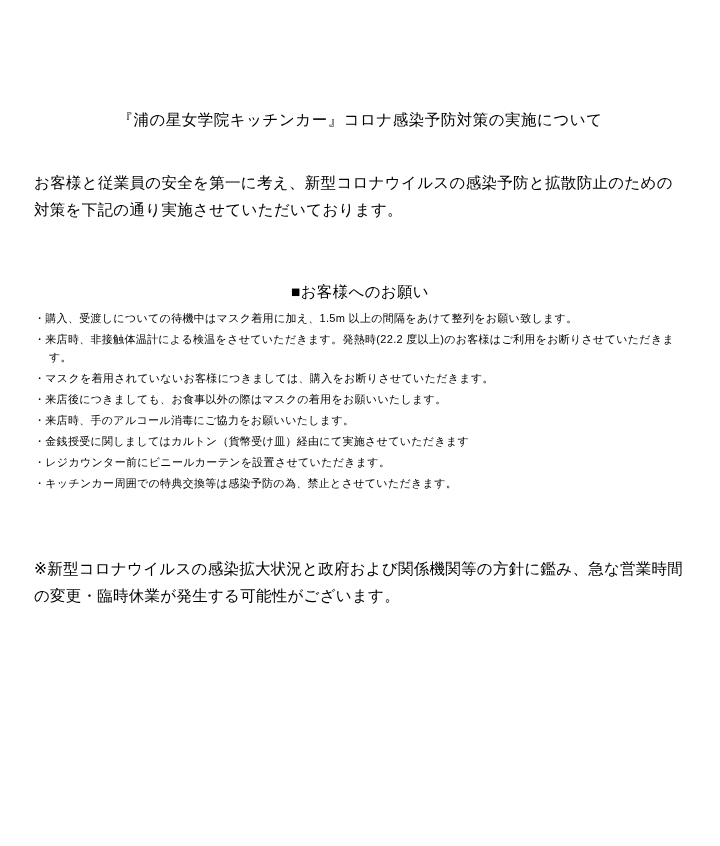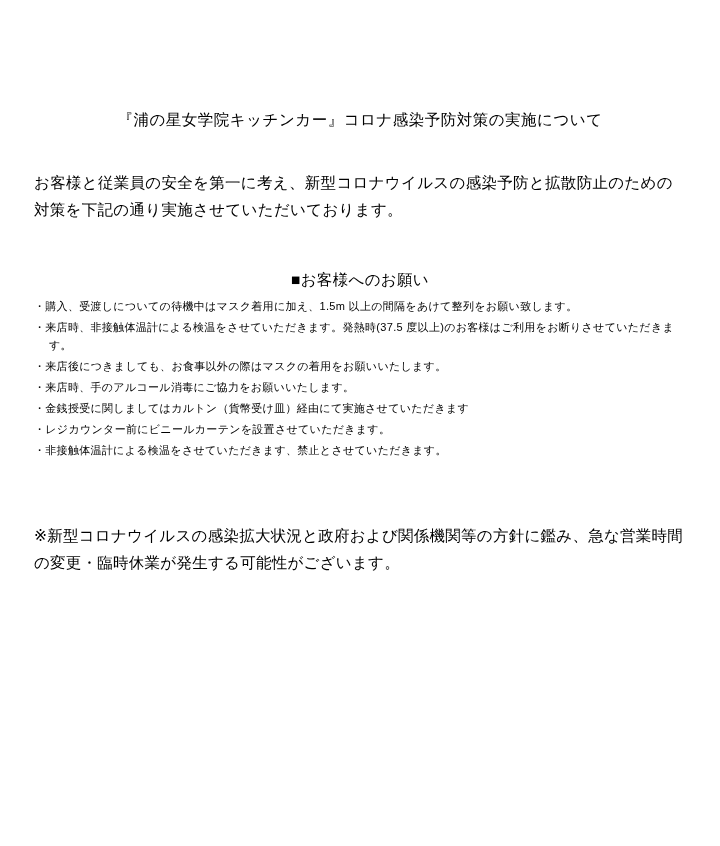--- a/index.html
+++ b/index.html
@@ -29,21 +29,21 @@
     margin: 0 0 38px 0;
     font-weight: 400;
   }
   .para {
     font-size: 15.5px;
     line-height: 1.75;
     letter-spacing: 0.3px;
     margin: 0;
   }
   .block-intro {
-    margin-bottom: 42px;
+    margin-bottom: 54px;
     font-family: Liberation Serif, serif;
   }
   .section-head {
     font-size: 15.5px;
     line-height: 1.75;
     letter-spacing: 0.3px;
     margin: 0 0 4px 0;
     text-align: center;
   }
   ul.bullets {
@@ -81,26 +81,27 @@
 
   <div class="block-intro">
     <p class="para">お客様と従業員の安全を第一に考え、新型コロナウイルスの感染予防と拡散防止のための対策を下記の通り実施させていただいております。</p>
   </div>
 
   <div class="section">
     <p class="section-head">■お客様へのお願い</p>
 
     <ul class="bullets">
       <li>・購入、受渡しについての待機中はマスク着用に加え、1.5m 以上の間隔をあけて整列をお願い致します。</li>
-      <li>・来店時、非接触体温計による検温をさせていただきます。発熱時(37.5 度以上)のお客様はご利用をお断りさせていただきます。</li>
+      <li>・来店時、非接触体温計による検温をさせていただきます。発熱時(22.2 度以上)のお客様はご利用をお断りさせていただきます。</li>
+      <li>・マスクを着用されていないお客様につきましては、購入をお断りさせていただきます。</li>
       <li>・来店後につきましても、お食事以外の際はマスクの着用をお願いいたします。</li>
       <li>・来店時、手のアルコール消毒にご協力をお願いいたします。</li>
       <li>・金銭授受に関しましてはカルトン（貨幣受け皿）経由にて実施させていただきます</li>
       <li>・レジカウンター前にビニールカーテンを設置させていただきます。</li>
-      <li>・非接触体温計による検温をさせていただきます、禁止とさせていただきます。</li>
+      <li>・キッチンカー周囲での特典交換等は感染予防の為、禁止とさせていただきます。</li>
     </ul>
   </div>
 
   <div class="spacer-lg"></div>
 
   <div class="note-block">
     <p class="para note-line">※新型コロナウイルスの感染拡大状況と政府および関係機関等の方針に鑑み、急な営業時間の変更・臨時休業が発生する可能性がございます。</p>
   </div>
 
 </div>

